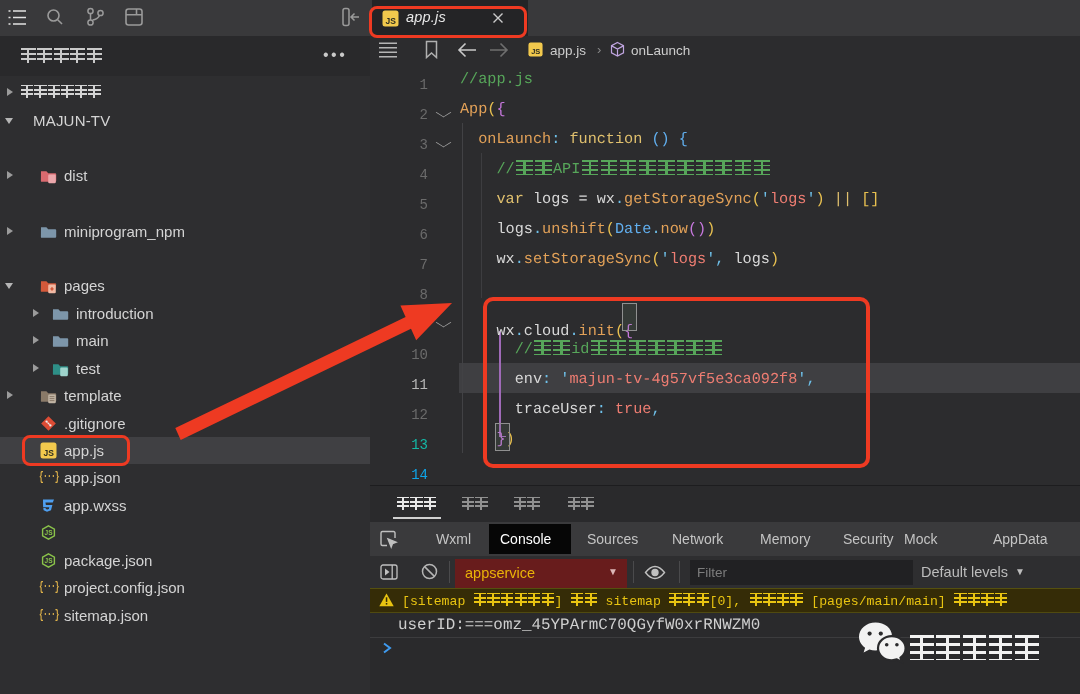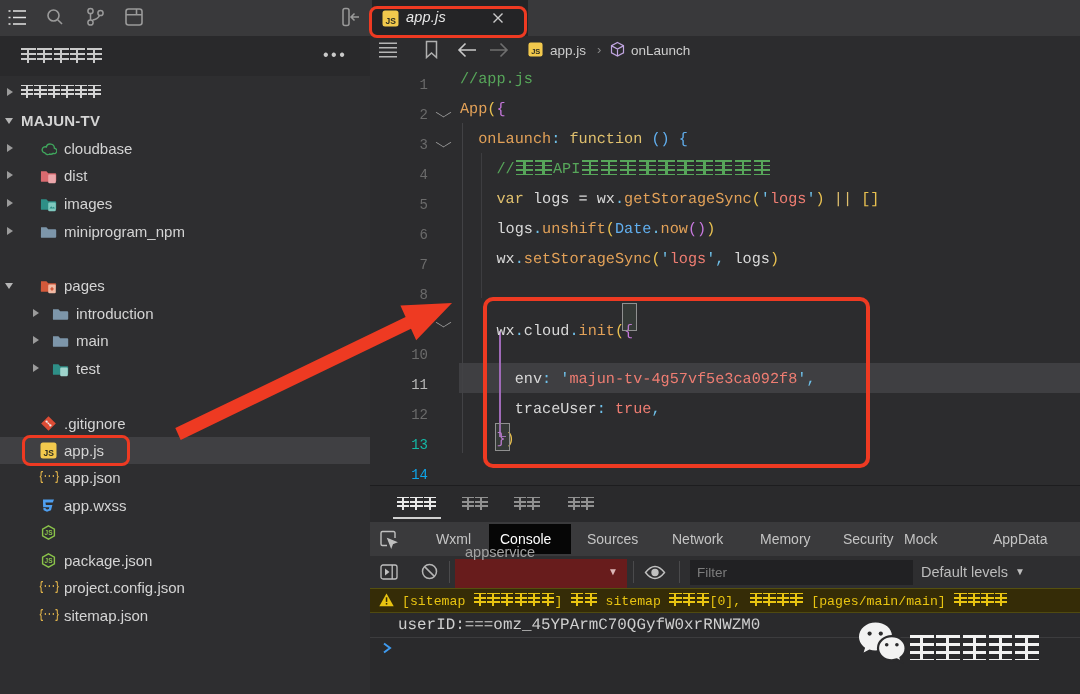--- a/index.html
+++ b/index.html
@@ -49,47 +49,29 @@
       <path d="M18 10 h-7 M13.5 6.5 L10 10 l3.5 3.5"></path>
     </svg>
     <div class="abs" style="left:20px;top:47px;font-size:17px;color:#c9c9c9"><b class="g"></b><b class="g"></b><b class="g"></b><b class="g"></b><b class="g"></b></div>
     <div class="abs" style="left:323px;top:46px;color:#c9c9c9;font-size:16px;letter-spacing:2.5px">•••</div>
     <div class="trow" style="top:79px">
       <span class="arr r" style="left:4px"></span>
       <span class="fname" style="left:20px;font-size:14px"><b class="g"></b><b class="g"></b><b class="g"></b><b class="g"></b><b class="g"></b><b class="g"></b></span>
     </div>
     <div class="trow" style="top:107px">
       <span class="arr d" style="left:4px"></span>
-      <span class="fname" style="left:21px;font-weight:bold;letter-spacing:.2px">MAJUN-TV</span>
-    </div>
-    <div class="trow" style="top:135px">
-      <span class="arr r" style="left:4px"></span>
-      <svg class="ficon" style="left:40px" viewBox="0 0 17 17">
-        <g fill="none" stroke="#3fa45c" stroke-width="1.5">
-          <path d="M4.8 12.8 a3 3 0 1 1 1.4-5.8 a4.2 4.2 0 0 1 8.2 1.2 a2.7 2.7 0 1 1 -1.2 5.2 q-1.6 1.4 -3.6 .6 a3.2 3.2 0 0 1 -4.8 -1.2 z" stroke-width="1.4"></path>
-        </g>
-      </svg>
-      <span class="fname" style="left:64px;">cloudbase</span>
+      <span class="fname" style="left:33px;font-weight:normal;letter-spacing:.2px">MAJUN-TV</span>
     </div>
     <div class="trow" style="top:162px">
       <span class="arr r" style="left:4px"></span>
       <svg class="ficon" style="left:40px" viewBox="0 0 17 17">
         <path d="M1 4.2 h5.4 l1.8 2 h7 q1 0 1 1 v6.6 q0 1 -1 1 h-13.4 q-.9 0 -.9 -.9 z" fill="#d96a6f"></path>
         <rect x="8.2" y="7.6" width="7.6" height="8.6" rx="1.2" fill="#eba7ab"></rect>
       </svg>
       <span class="fname" style="left:64px;">dist</span>
-    </div>
-    <div class="trow" style="top:190px">
-      <span class="arr r" style="left:4px"></span>
-      <svg class="ficon" style="left:40px" viewBox="0 0 17 17">
-        <path d="M1 4.2 h5.4 l1.8 2 h7 q1 0 1 1 v6.6 q0 1 -1 1 h-13.4 q-.9 0 -.9 -.9 z" fill="#2e8f87"></path>
-        <rect x="8.2" y="7.6" width="7.6" height="8.6" rx="1.2" fill="#7fc9bf"></rect>
-        <path d="M9.4 13.6 l1.8-2.4 1.4 1.5 1.2-1 1.2 1.9 z" fill="#2e8f87"></path>
-      </svg>
-      <span class="fname" style="left:64px;">images</span>
     </div>
     <div class="trow" style="top:218px">
       <span class="arr r" style="left:4px"></span>
       <svg class="ficon" style="left:40px" viewBox="0 0 17 17">
         <path d="M1 4.2 h5.4 l1.8 2 h7 q1 0 1 1 v6.6 q0 1 -1 1 h-13.4 q-.9 0 -.9 -.9 z" fill="#7d96aa"></path>
       </svg>
       <span class="fname" style="left:64px;">miniprogram_npm</span>
     </div>
     <div class="trow" style="top:272px">
       <span class="arr d" style="left:4px"></span>
@@ -114,20 +96,29 @@
       </svg>
       <span class="fname" style="left:76px;">main</span>
     </div>
     <div class="trow" style="top:355px">
       <span class="arr r" style="left:30px"></span>
       <svg class="ficon" style="left:52px" viewBox="0 0 17 17">
         <path d="M1 4.2 h5.4 l1.8 2 h7 q1 0 1 1 v6.6 q0 1 -1 1 h-13.4 q-.9 0 -.9 -.9 z" fill="#2e8f87"></path>
         <rect x="8.2" y="7.6" width="7.6" height="8.6" rx="1.2" fill="#9fd4cc"></rect>
       </svg>
       <span class="fname" style="left:76px;">test</span>
+    </div>
+    <div class="trow" style="top:382px">
+      <span class="arr r" style="left:4px"></span>
+      <svg class="ficon" style="left:40px" viewBox="0 0 17 17">
+        <path d="M1 4.2 h5.4 l1.8 2 h7 q1 0 1 1 v6.6 q0 1 -1 1 h-13.4 q-.9 0 -.9 -.9 z" fill="#8a7a68"></path>
+        <rect x="8.2" y="7.6" width="7.6" height="8.6" rx="1.2" fill="#c0b4a4"></rect>
+        <path d="M9.6 9.6 h4.8 M9.6 11.6 h4.8 M9.6 13.6 h4.8" stroke="#8a7a68" stroke-width="1"></path>
+      </svg>
+      <span class="fname" style="left:64px;">template</span>
     </div>
     <div class="trow" style="top:410px">
       <svg class="ficon" style="left:40px" viewBox="0 0 17 17">
         <path d="M8.5 1.2 l7.3 7.3 -7.3 7.3 -7.3-7.3 z" fill="#dd4c35"></path>
         <circle cx="6.6" cy="6.6" r="1.15" fill="#eee"></circle>
         <circle cx="10.4" cy="10.4" r="1.15" fill="#eee"></circle>
         <path d="M7.5 7.5 l2.1 2.1" stroke="#eee" stroke-width="1.1"></path>
       </svg>
       <span class="fname" style="left:64px;">.gitignore</span>
     </div>
@@ -226,20 +217,21 @@
       <div class="fold" style="top:67px"></div>
       <div class="fold" style="top:247px"></div>
       <div class="cl" style="top:7px"><span class="gr">//app.js</span></div>
       <div class="cl" style="top:37px"><span class="o">App</span><span class="b1">(</span><span class="b2">{</span></div>
       <div class="cl" style="top:67px">  <span class="o">onLaunch</span><span class="p">:</span> <span class="y">function</span> <span class="bl">() {</span></div>
       <div class="cl" style="top:97px">    <span class="gr">//<b class="g"></b><b class="g"></b>API<b class="g"></b><b class="g"></b><b class="g"></b><b class="g"></b><b class="g"></b><b class="g"></b><b class="g"></b><b class="g"></b><b class="g"></b><b class="g"></b></span></div>
       <div class="cl" style="top:127px">    <span class="y">var</span> logs = wx<span class="p">.</span><span class="o">getStorageSync</span><span class="b1">(</span><span class="p">'</span><span class="s">logs</span><span class="p">'</span><span class="b1">)</span> <span class="y">||</span> <span class="b1">[]</span></div>
       <div class="cl" style="top:157px">    logs<span class="p">.</span><span class="o">unshift</span><span class="b1">(</span><span class="bl">Date</span><span class="p">.</span><span class="o">now</span><span class="b2">()</span><span class="b1">)</span></div>
       <div class="cl" style="top:187px">    wx<span class="p">.</span><span class="o">setStorageSync</span><span class="b1">(</span><span class="p">'</span><span class="s">logs</span><span class="p">'</span><span class="p">,</span> logs<span class="b1">)</span></div>
       <div class="cl" style="top:259px">    wx<span class="p">.</span>cloud<span class="p">.</span><span class="o">init</span><span class="b1">(</span><span class="b2 bbox">{</span></div>
+      <div class="cl" style="top:277px">      <span class="gr">//<b class="g"></b><b class="g"></b>id<b class="g"></b><b class="g"></b><b class="g"></b><b class="g"></b><b class="g"></b><b class="g"></b><b class="g"></b></span></div>
       <div class="cl" style="top:307px">      env<span class="p">:</span> <span class="p">'</span><span class="s">majun-tv-4g57vf5e3ca092f8</span><span class="p">'</span><span class="p">,</span></div>
       <div class="cl" style="top:337px">      traceUser<span class="p">:</span> <span class="s">true</span><span class="p">,</span></div>
       <div class="cl" style="top:367px">    <span class="b2 bbox">}</span><span class="b1">)</span></div>
       <div class="abs" style="left:252px;top:240px;width:15px;height:28px;border:1px solid #909090;background:rgba(110,140,110,.15)"></div>
       <div class="abs" style="left:125px;top:360px;width:15px;height:28px;border:1px solid #909090;background:rgba(110,140,110,.15)"></div>
     </div>
 <div class="abs" style="left:370px;top:485px;width:710px;height:209px;background:#2a2a2c;border-top:1px solid #1d1d1f"></div>
     <div class="abs" style="left:396px;top:496px;font-size:14px;color:#e8e8e8"><b class="g"></b><b class="g"></b><b class="g"></b></div>
     <div class="abs" style="left:393px;top:517px;width:48px;height:2px;background:#d0d0d0"></div>
     <div class="abs" style="left:461px;top:496px;font-size:14px;color:#909090"><b class="g"></b><b class="g"></b></div>
@@ -264,21 +256,21 @@
 <rect x="1" y="1" width="16" height="14" rx="2"></rect>
       <path d="M12.2 1 v14"></path>
       <path d="M5 4.5 l4.5 3.5 -4.5 3.5 z" fill="#c0c0c0" stroke="none"></path>
     </svg>
     <svg class="abs" style="left:421px;top:563px" width="17" height="17" viewBox="0 0 17 17" fill="none" stroke="#b5b5b5" stroke-width="1.5">
 <circle cx="8.5" cy="8.5" r="7"></circle>
       <path d="M3.6 3.6 L13.4 13.4"></path>
     </svg>
     <div class="abs" style="left:449px;top:561px;width:1px;height:22px;background:#4a4a4c"></div>
     <div class="abs" style="left:455px;top:559px;width:172px;height:29px;background:#681c1c"></div>
-    <div class="abs" style="left:465px;top:544px;font-size:14.5px;color:#a3a3a3">appservice</div>
+    <div class="abs" style="left:465px;top:565px;font-size:14.5px;color:#eab308">appservice</div>
     <div class="abs" style="left:608px;top:566px;font-size:10px;color:#dcb6b6">▼</div>
     <div class="abs" style="left:633px;top:561px;width:1px;height:22px;background:#4a4a4c"></div>
     <svg class="abs" style="left:644px;top:565px" width="22" height="15" viewBox="0 0 22 15" fill="none" stroke="#c0c0c0" stroke-width="1.4">
 <path d="M1.5 7.5 Q11 -4.5 20.5 7.5 Q11 19.5 1.5 7.5 z"></path>
       <circle cx="11" cy="7.5" r="3" fill="#c0c0c0"></circle>
     </svg>
     <div class="abs" style="left:679px;top:561px;width:1px;height:22px;background:#4a4a4c"></div>
     <div class="abs" style="left:690px;top:560px;width:223px;height:25px;background:#212123"></div>
     <div class="abs" style="left:697px;top:565px;font-size:13.5px;color:#7d7d7d">Filter</div>
     <div class="abs" style="left:921px;top:564px;font-size:14.5px;color:#bdbdbd">Default levels</div>

